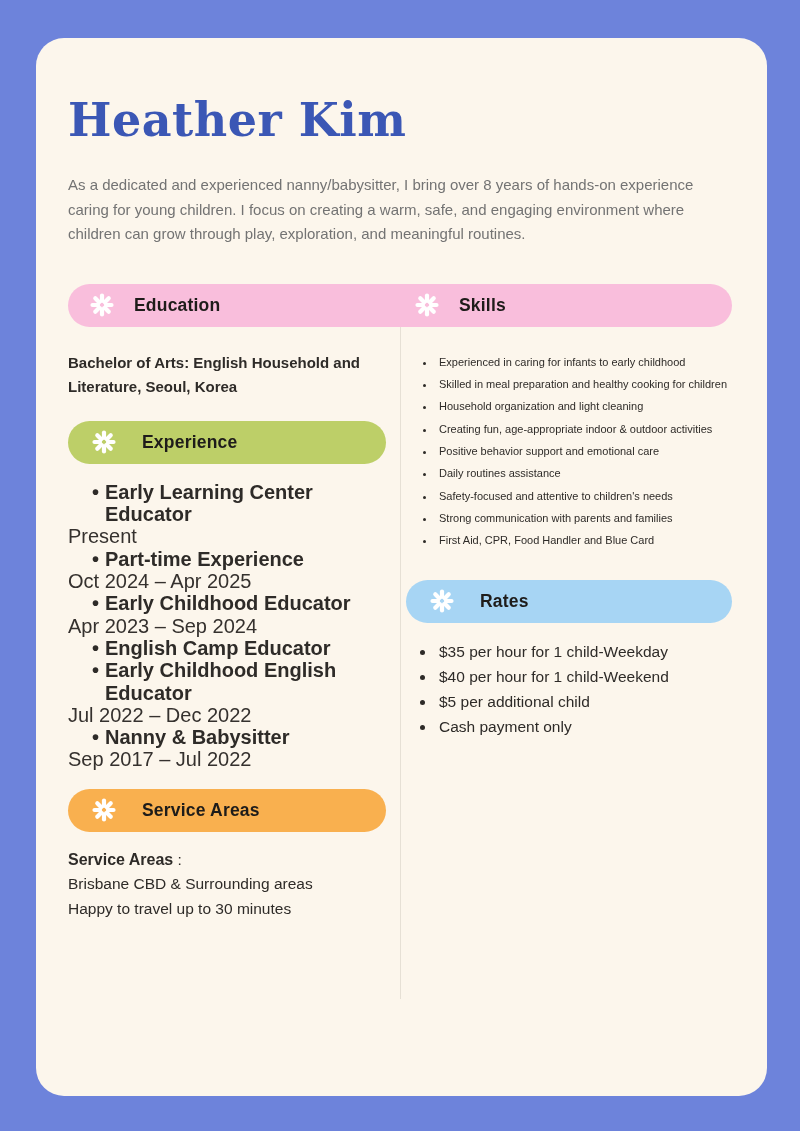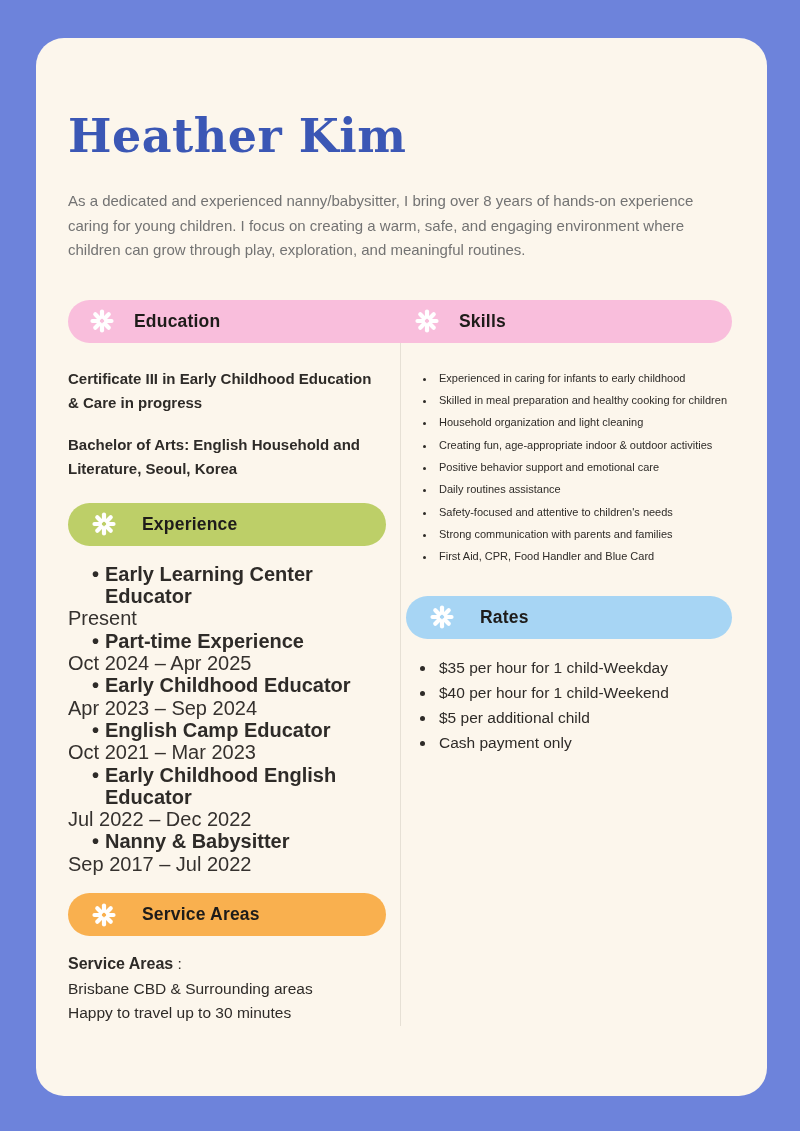--- a/index.html
+++ b/index.html
@@ -20,21 +20,21 @@
     font-family:"Liberation Sans","DejaVu Sans",sans-serif;
     color:var(--text);
     position:relative;
     overflow:hidden;
   }
   .card{
     position:absolute;
     left:36px; top:38px; right:33px; bottom:35px;
     background:var(--card);
     border-radius:28px;
-    padding:72px 35px 0 32px;
+    padding:56px 35px 0 32px;
     overflow:hidden;
   }
   h1.page-title{
     font-family:"DejaVu Serif","Liberation Serif",serif;
     font-weight:700;
     font-size:46px;
     line-height:1.16;
     color:var(--title);
     letter-spacing:.5px;
   }
@@ -158,21 +158,20 @@
       <span class="pill-label">Skills</span>
     </div>
   </div>
 
   <div class="columns">
 
     <div class="col-left">
 
       <div>
 
-          <p class="edu-entry">Certificate III in Early Childhood Education &amp; Care in progress</p>
 
           <p class="edu-entry">Bachelor of Arts: English Household and Literature, Seoul, Korea</p>
         </div>
 
       <div class="pill green">
         <svg class="flower" width="24" height="24" viewBox="0 0 24 24">
           <g stroke="#ffffff" stroke-width="4.2" stroke-linecap="round">
             <line x1="16" y1="12" x2="21.5" y2="12"></line>
               <line x1="14.83" y1="14.83" x2="18.72" y2="18.72"></line>
             <line x1="12" y1="16" x2="12" y2="21.5"></line>
@@ -198,21 +197,20 @@
             <div class="exp-dates">Oct 2024 – Apr 2025</div>
           </div>
 
           <div class="exp-item">
             <div class="exp-role">Early Childhood Educator</div>
             <div class="exp-dates">Apr 2023 – Sep 2024</div>
           </div>
 
           <div class="exp-item">
             <div class="exp-role">English Camp Educator</div>
-            <div class="exp-dates">Oct 2021 – Mar 2023</div>
           </div>
 
           <div class="exp-item">
             <div class="exp-role">Early Childhood English Educator</div>
             <div class="exp-dates">Jul 2022 – Dec 2022</div>
           </div>
 
           <div class="exp-item">
             <div class="exp-role">Nanny &amp; Babysitter</div>
             <div class="exp-dates">Sep 2017 – Jul 2022</div>

